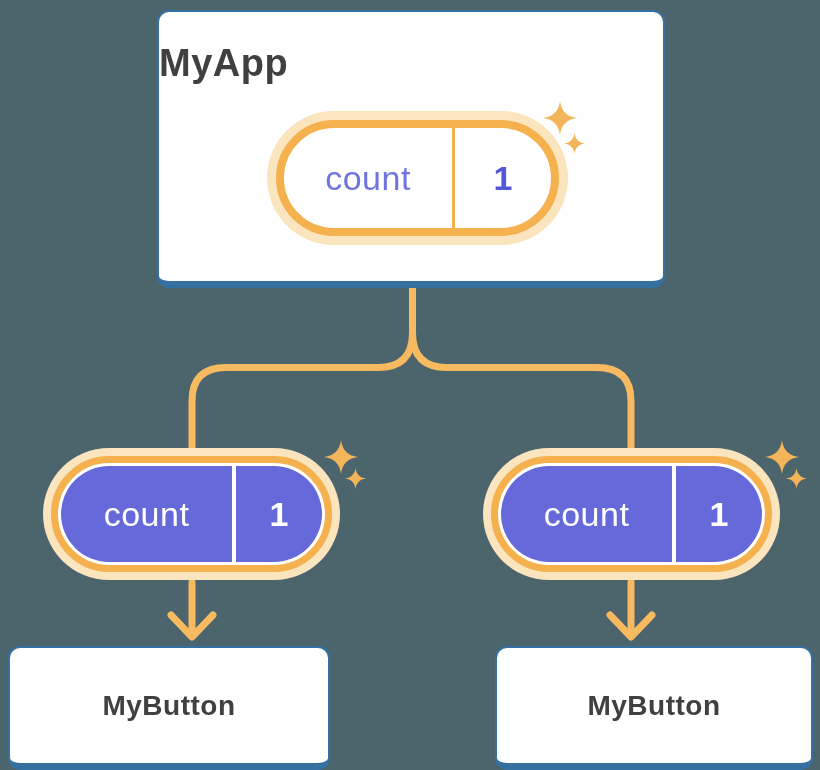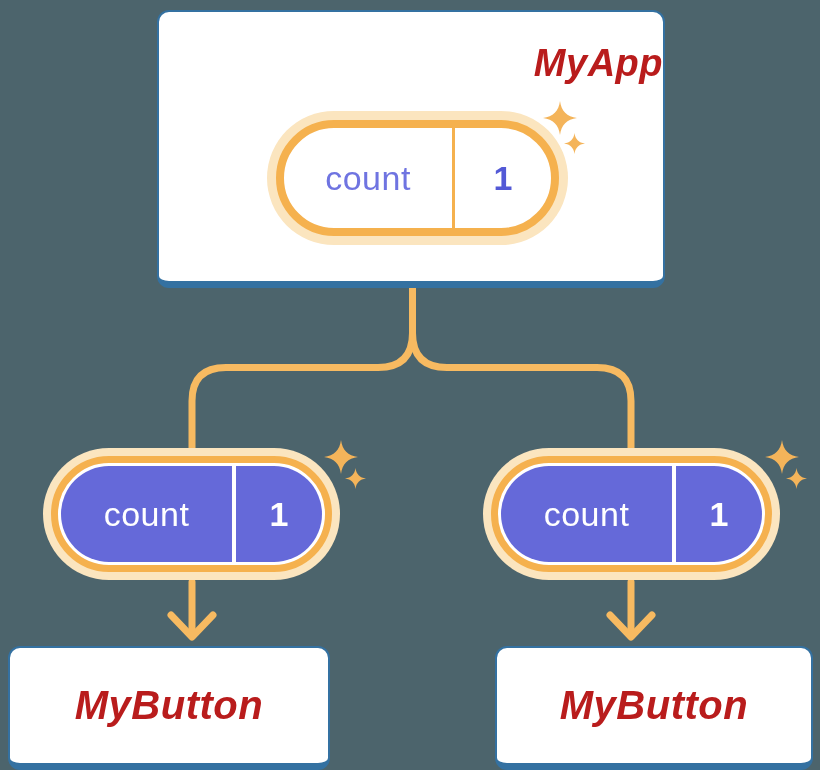--- a/index.html
+++ b/index.html
@@ -17,29 +17,28 @@
   .card{
     position:absolute;
     background:#FFFFFF;
     border:2px solid #3471A1;
     border-bottom-width:7px;
     border-radius:12px;
     box-sizing:border-box;
     z-index:2;
   }
   .card-title{
-    color:#b91c1c;
+    color:#404040;
     font-weight:600;
-    text-align:right;
+    text-align:left;
     letter-spacing:0.5px;
-    font-style:italic;
   }
   .root-card .card-title{font-size:38px;margin-top:30px;}
   .child-card{display:flex;align-items:center;justify-content:center;}
-  .child-card .card-title{font-size:40px;}
+  .child-card .card-title{font-size:28px;}
 
   
   .pill{
     position:absolute;
     box-sizing:content-box;
     background:#FFFFFF;
     border:8px solid #F5B14E;
     border-radius:999px;
     box-shadow:0 0 0 9px #FBE5BF;
     display:flex;

